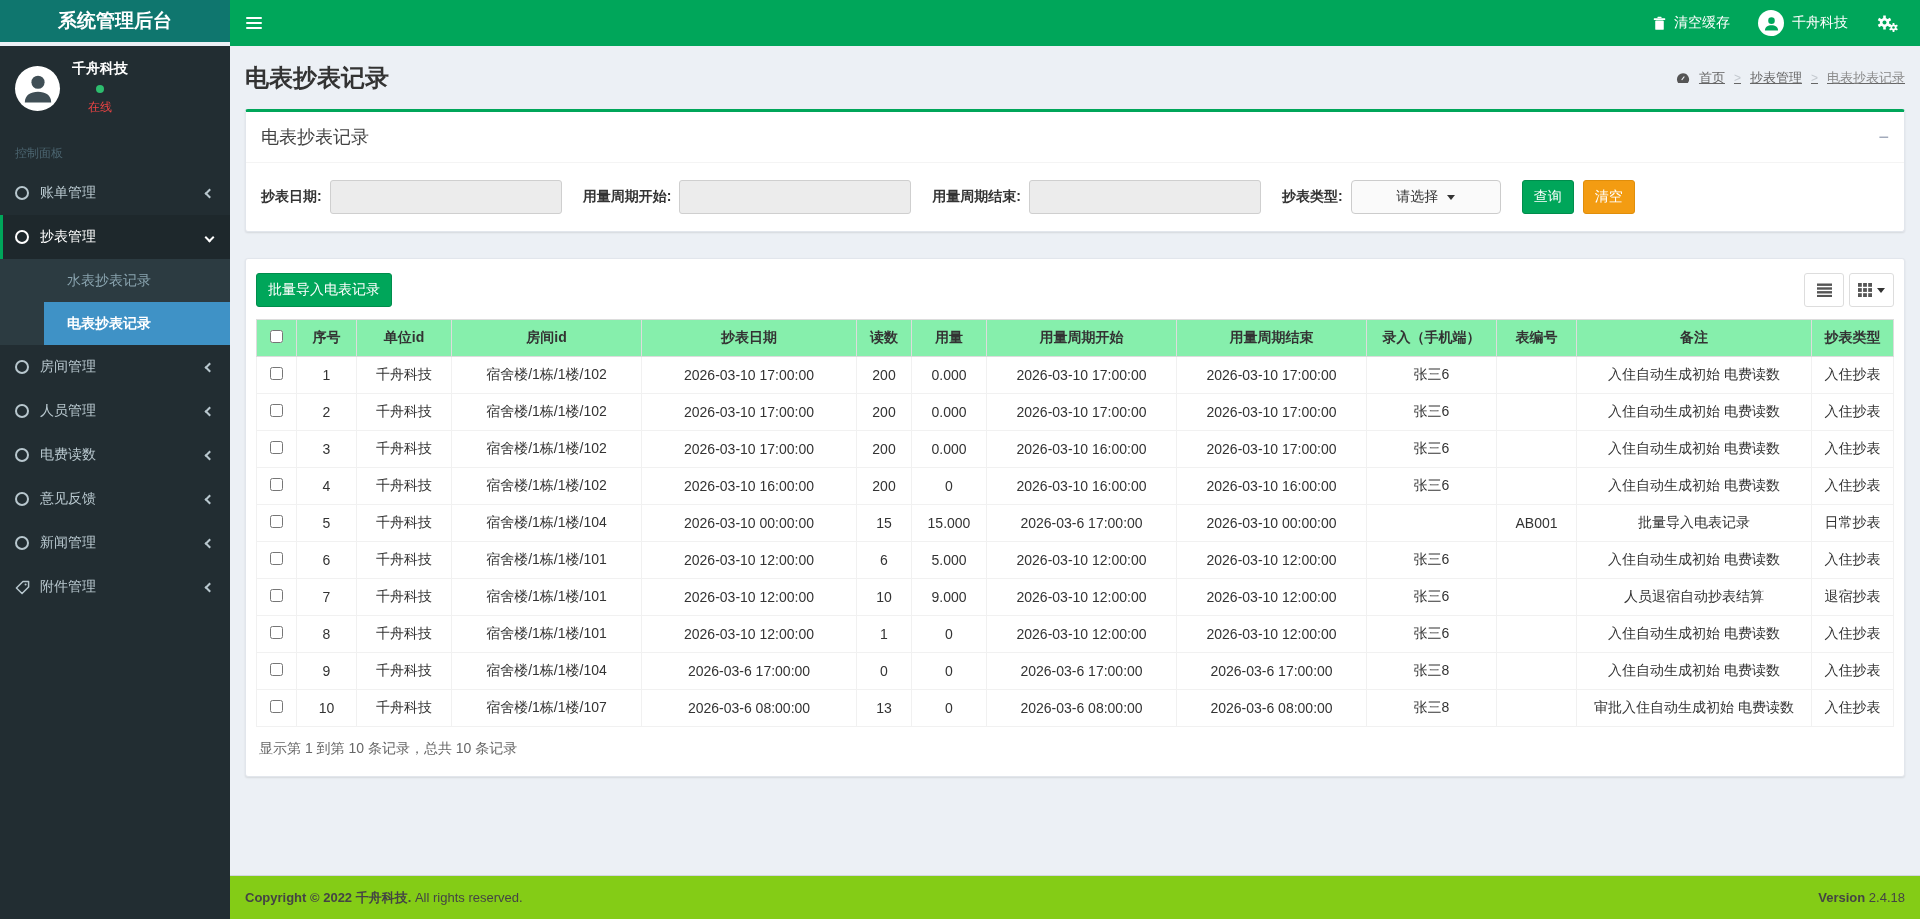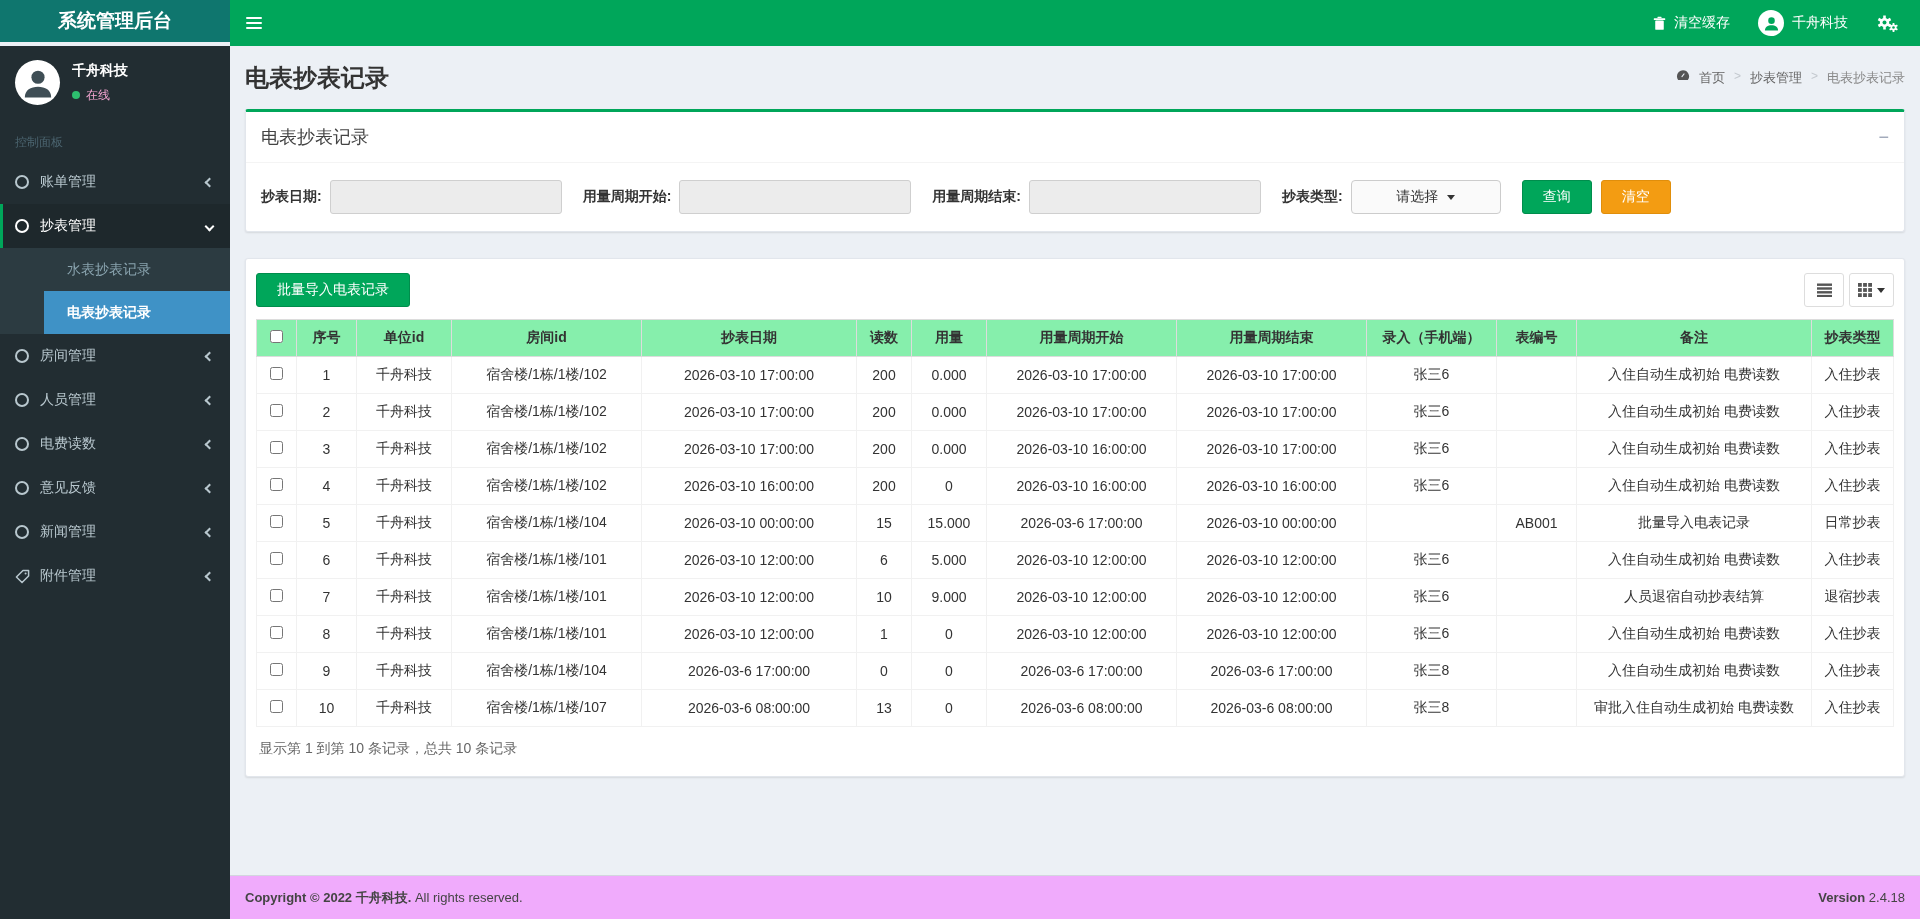--- a/index.html
+++ b/index.html
@@ -14,73 +14,73 @@
   .hamburger span { width:16px; height:2px; background:#fff; border-radius:1px; }
   .nav-right { display:flex; align-items:center; height:46px; padding-right:8px; }
   .nav-item { display:flex; align-items:center; gap:8px; color:#fff; font-size:14px; padding:0 14px; height:100%; cursor:pointer; }
   .nav-avatar { width:26px; height:26px; border-radius:50%; background:#fff; display:flex; align-items:center; justify-content:center; }
 
   
   .sidebar { position:absolute; top:46px; left:0; bottom:0; width:230px; background:#222d32; }
   .user-panel { display:flex; gap:12px; align-items:center; padding:14px 15px 16px; }
   .user-avatar { width:45px; height:45px; border-radius:50%; background:#fff; display:flex; align-items:center; justify-content:center; }
   .user-name { color:#fff; font-weight:bold; font-size:14px; margin-bottom:7px; }
-  .user-status { display:flex; align-items:center; gap:6px; color:#f9a8d4; font-size:12px; cursor:pointer; }
+  .user-status { display:flex; align-items:center; gap:6px; color:#ef4444; font-size:12px; cursor:pointer;flex-direction:column; }
   .status-dot { width:8px; height:8px; border-radius:50%; background:#2dbd6e; }
   .side-label { padding:13px 15px 9px; font-size:12px; color:#4b646f; }
   .menu { list-style:none; }
   .menu-item { height:44px; display:flex; align-items:center; padding:0 15px 0 12px; border-left:3px solid transparent; color:#b8c7ce; font-size:14px; cursor:pointer; }
   .menu-item.active { background:#1e282c; border-left-color:#00a65a; color:#fff; }
   .mi-icon { width:14px; height:14px; border:2px solid currentColor; border-radius:50%; margin-right:11px; flex:none; }
   .mi-tag { width:15px; height:15px; margin-right:10px; flex:none; }
   .mi-label { flex:1; }
   .chev { display:inline-block; width:7px; height:7px; border-right:2px solid currentColor; border-bottom:2px solid currentColor; transform:rotate(135deg); margin-right:2px; }
   .chev.down { transform:rotate(45deg); }
   .submenu { list-style:none; background:#2c3b41; }
   .submenu-item { height:43px; display:flex; align-items:center; padding-left:23px; color:#8aa4af; font-size:14px; cursor:pointer;margin-left:44px; }
   .submenu-item.active { background:#3f92c6; color:#fff; font-weight:bold; }
 
   
   .main { position:absolute; top:46px; left:230px; right:0; bottom:44px; background:#ecf0f5; overflow:hidden; }
   .content-header { padding:16px 15px 10px; display:flex; justify-content:space-between; align-items:center; }
   .page-title { font-size:24px; font-weight:bold; color:#333; }
-  .breadcrumb { display:flex; gap:9px; font-size:13px; color:#666; }
+  .breadcrumb { display:flex; align-items:center; gap:9px; font-size:13px; color:#666;text-decoration:underline; }
   .breadcrumb .sep { color:#c3c8ce; font-size:12px; }
   .breadcrumb .crumb { cursor:pointer; }
   .breadcrumb .current { color:#888; cursor:default; }
   .content { padding:5px 15px 0; }
 
   .box { background:#fff; border:1px solid #e2e6ec; border-radius:3px; box-shadow:0 1px 2px rgba(0,0,0,.10); margin-bottom:26px; }
   .box.filter-box { border-top:3px solid #00a65a; }
   .box-header { padding:13px 15px; display:flex; justify-content:space-between; align-items:center; border-bottom:1px solid #f4f4f4; }
   .box-title { font-size:18px; color:#444; }
   .collapse-btn { background:none; border:none; color:#97a0b3; font-size:18px; line-height:1; cursor:pointer; }
 
   .filter-body { padding:17px 15px; display:flex; align-items:center; }
   .fgroup { display:flex; align-items:center; margin-right:21px; }
   .fgroup label { font-weight:bold; color:#333; margin-right:8px; white-space:nowrap; }
   .finput { width:232px; height:34px; background:#ececec; border:1px solid #cfcfcf; border-radius:3px; padding:0 8px; font-size:14px; color:#333; }
   .fselect { width:150px; height:34px; background:#fafafa; border:1px solid #ccc; border-radius:4px; display:flex; align-items:center; justify-content:center; gap:9px; color:#333; cursor:pointer; }
   .caret { width:0; height:0; border-left:4px solid transparent; border-right:4px solid transparent; border-top:5px solid #333; }
-  .btn { height:34px; padding:0 20px; border-radius:3px; color:#fff; font-size:14px; border:1px solid transparent; cursor:pointer; margin-left:9px; }
+  .btn { height:34px; padding:0 11px; border-radius:3px; color:#fff; font-size:14px; border:1px solid transparent; cursor:pointer; margin-left:9px; }
   .btn-green { background:#00a65a; border-color:#008d4c; }
   .btn-orange { background:#f39c12; border-color:#e08e0b; }
 
   .table-box-inner { padding:10px 10px 6px; }
   .toolbar { display:flex; justify-content:space-between; align-items:center; margin:4px 0 12px; }
   .tool-btns { display:flex; gap:5px; }
   .tool-btn { min-width:40px; height:34px; background:#fff; border:1px solid #ddd; border-radius:3px; display:flex; align-items:center; justify-content:center; gap:5px; cursor:pointer; padding:0 8px; }
 
   table { width:100%; border-collapse:collapse; table-layout:fixed; font-size:14px; color:#333; }
   th { background:#86efac; border:1px solid #dcdcdc; font-weight:bold; padding:9px 4px; text-align:center; white-space:nowrap; overflow:hidden; }
   td { border:1px solid #f1f1f1; border-top:none; padding:9px 4px; text-align:center; white-space:nowrap; overflow:hidden; text-overflow:ellipsis; background:#fff; }
   .pagination-info { padding:13px 3px 12px; color:#666; font-size:14px; }
 
   
-  .footer { position:absolute; left:230px; right:0; bottom:0; height:44px; background:#f0abfc; border-top:1px solid #d2d6de; display:flex; justify-content:space-between; align-items:center; padding:0 15px; font-size:13px; color:#444; }
+  .footer { position:absolute; left:230px; right:0; bottom:0; height:44px; background:#84cc16; border-top:1px solid #d2d6de; display:flex; justify-content:space-between; align-items:center; padding:0 15px; font-size:13px; color:#444; }
 </style>
 </head>
 <body>
 
 <div class="app">
 
   <header class="header">
     <div class="logo">系统管理后台</div>
     <nav class="navbar">
       <div class="hamburger">

